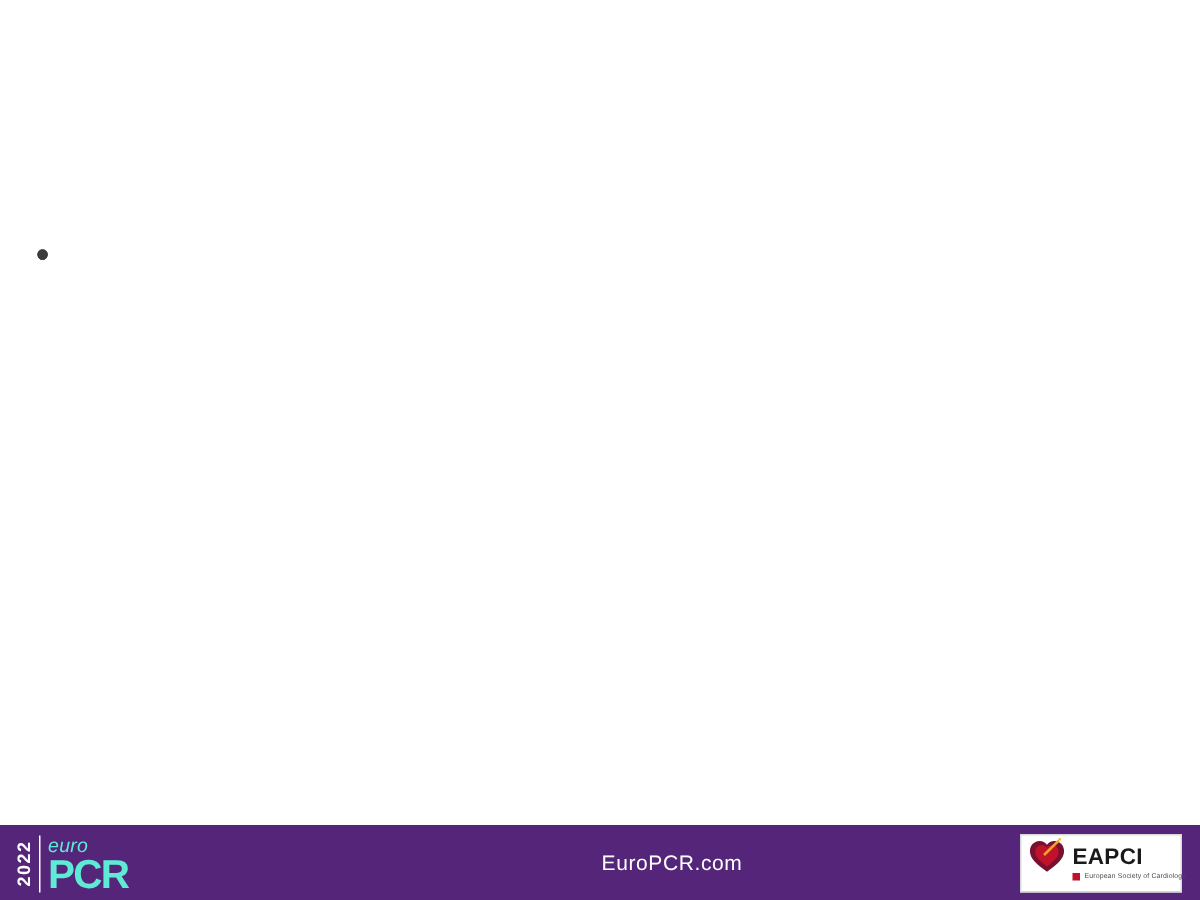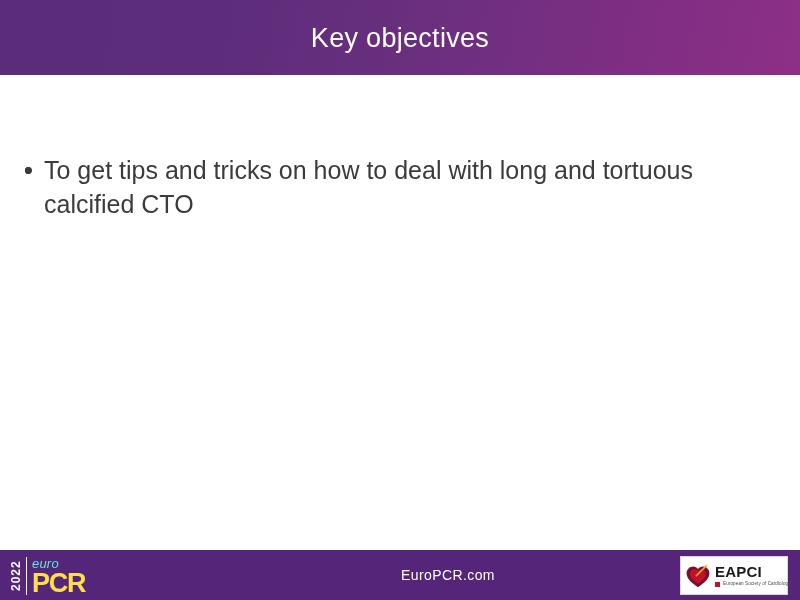--- a/index.html
+++ b/index.html
@@ -138,38 +138,37 @@
   .pcr-euro {
     color: #5eead4;
     font-style: italic;
     font-size: 13px;
     font-weight: 400;
     line-height: 1;
     letter-spacing: 0.2px;
     margin-bottom: 1px;
   }
   .pcr-main {
-    color: #fde047;
+    color: #5eead4;
     font-size: 27px;
     font-weight: 700;
     line-height: 0.92;
     letter-spacing: -1.2px;
   }
 
   
   .eapci-logo {
     position: absolute;
     right: 12px;
     top: 6px;
     width: 108px;
     height: 39px;
     background: #ffffff;
     border: 1px solid #d9d9d9;
     display: flex;
-    align-items: center;
     padding: 0 4px;
     box-sizing: border-box;
   }
   .eapci-mark {
     position: relative;
     width: 26px;
     height: 26px;
     flex: 0 0 26px;
   }
   .eapci-text {
@@ -203,35 +202,31 @@
     line-height: 1;
     letter-spacing: 0.1px;
     white-space: nowrap;
   }
 </style>
 </head>
 <body>
 
 <div class="slide">
 
-  <div class="header">
-    <div class="header-title">Key objectives</div>
-  </div>
 
   <div class="body-area">
     <ul class="bullet-list">
       <li class="bullet-item">
         <span class="bullet-marker">•</span>
       </li>
       <li class="bullet-item">
         <span class="bullet-marker">•</span>
       </li>
       <li class="bullet-item">
         <span class="bullet-marker">•</span>
-        <span>To get tips and tricks on how to deal with long and tortuous calcified CTO</span>
       </li>
     </ul>
   </div>
 
   <div class="footer">
 
     <div class="pcr-logo">
       <div class="pcr-year">2022</div>
       <div class="pcr-divider"></div>
       <div class="pcr-words">

